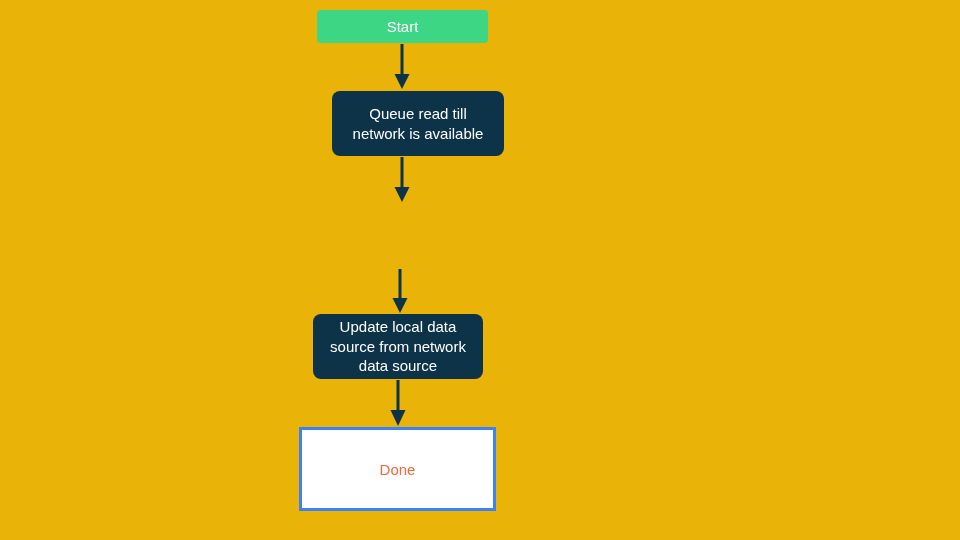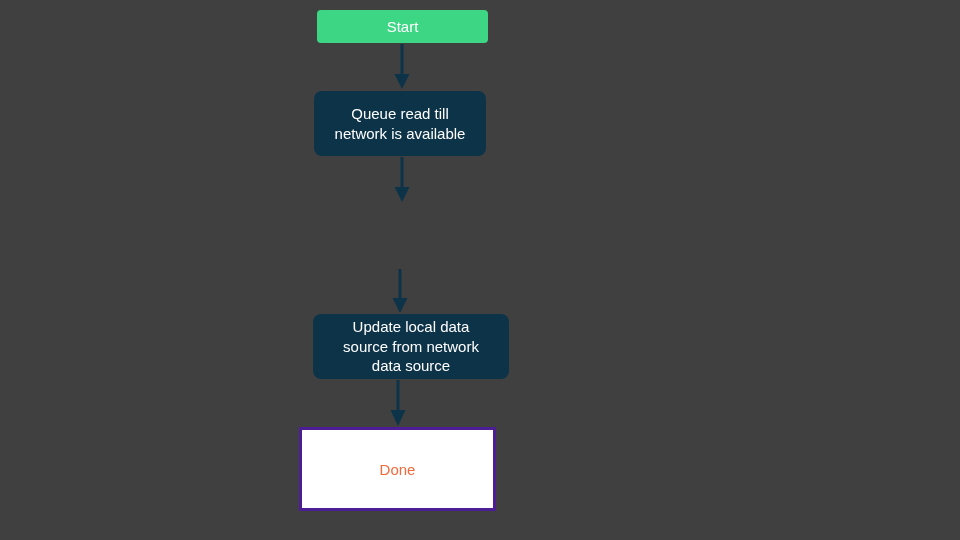--- a/index.html
+++ b/index.html
@@ -11,21 +11,21 @@
     width: 960px;
     height: 540px;
     overflow: hidden;
     font-family: "Liberation Sans", sans-serif;
     -webkit-font-smoothing: antialiased;
   }
   #canvas {
     position: relative;
     width: 960px;
     height: 540px;
-    background: #404040;
+    background: #eab308;
   }
   .node {
     position: absolute;
     box-sizing: border-box;
     display: flex;
     align-items: center;
     justify-content: center;
     text-align: center;
   }
   .node .label {
@@ -53,46 +53,46 @@
     background: #0d3349;
     border-radius: 8px;
   }
   .node-process .label {
     color: #ffffff;
     font-size: 15px;
     line-height: 19.5px;
   }
 
   .node-queue {
-    left: 314px;
+    left: 332px;
     top: 91px;
     width: 172px;
     height: 65px;
   }
   .node-monitor {
     left: 314px;
     top: 203px;
     width: 172px;
     height: 65px;
   }
   .node-update {
     left: 313px;
     top: 314px;
-    width: 196px;
+    width: 170px;
     height: 65px;
   }
 
   
   .node-done {
     left: 299px;
     top: 427px;
     width: 197px;
     height: 84px;
     background: #ffffff;
-    border: 3px solid #4c1d95;
+    border: 3px solid #3b82f6;
     border-radius: 0;
   }
   .node-done .label {
     color: #f2693c;
     font-size: 15px;
     line-height: 19px;
   }
 
   
   .connector {

